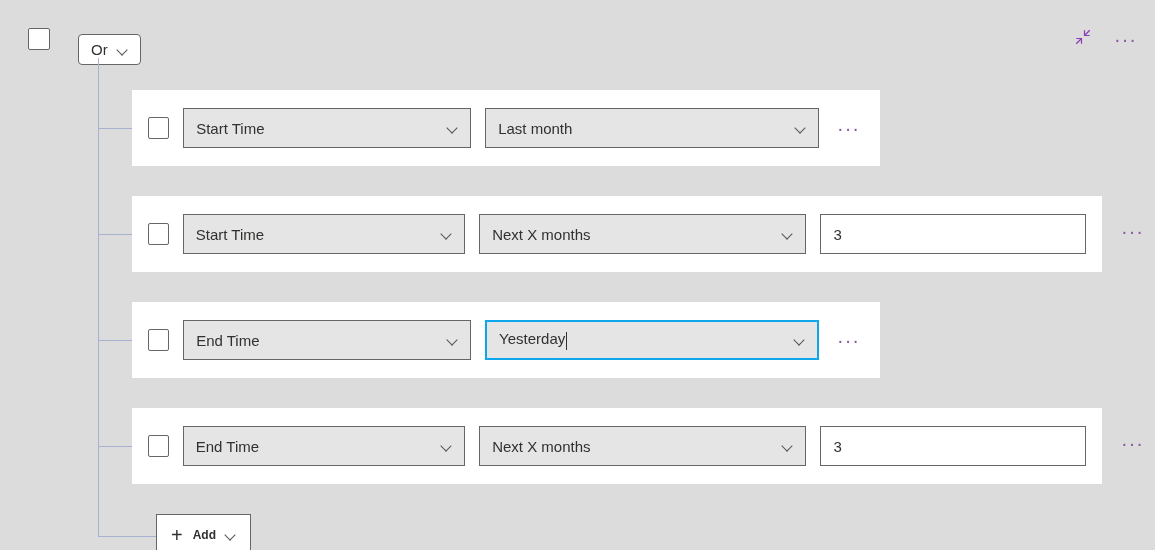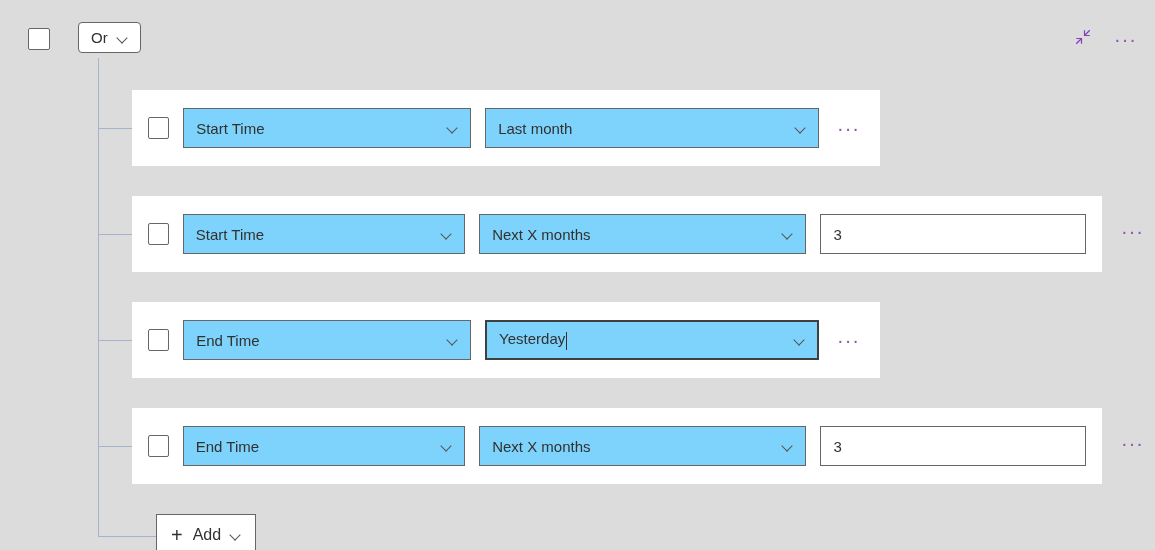--- a/index.html
+++ b/index.html
@@ -26,21 +26,21 @@
       width: 22px;
       height: 22px;
       border: 1px solid #666;
       border-radius: 2px;
       background: #fff;
       display: inline-block;
       cursor: pointer;
     }
     .or-pill {
       position: absolute;
-      top: 22px;
+      top: 34px;
       left: 78px;
       background: #fff;
       border: 1px solid #666;
       border-radius: 4px;
       padding: 6px 12px;
       display: flex;
       align-items: center;
       gap: 10px;
       cursor: pointer;
     }
@@ -104,27 +104,27 @@
       padding: 18px 16px;
       gap: 14px;
     }
     .card.short { width: 748px; }
     .card.long  { width: 970px; }
     .select {
       display: flex;
       align-items: center;
       justify-content: space-between;
       border: 1px solid #666;
-      background: #7dd3fc;
+      background: #e5e5e5;
       height: 40px;
       padding: 0 12px;
       cursor: pointer;
     }
     .select.focused {
-      border: 2px solid #404040;
+      border: 2px solid #0ea5e9;
     }
     .field-select { width: 300px; }
     .op-select    { width: 348px; }
     .val-input {
       width: 282px;
       height: 40px;
       border: 1px solid #666;
       padding: 0 12px;
       font-family: inherit;
       font-size: 15px;
@@ -163,21 +163,21 @@
       align-items: center;
       gap: 10px;
       padding: 0 14px;
       cursor: pointer;
     }
     .plus-i {
       font-size: 20px;
       line-height: 20px;
       font-weight: 300;
     }
-    .add-label { font-size: 16px; font-weight: 400; }
+    .add-label { font-size: 12px; font-weight: 700; }
     .cursor-bar {
       display:inline-block;
       width:1px;
       height:18px;
       background:#323130;
       vertical-align:middle;
       margin-left:1px;
     }
   </style>
 </head>

